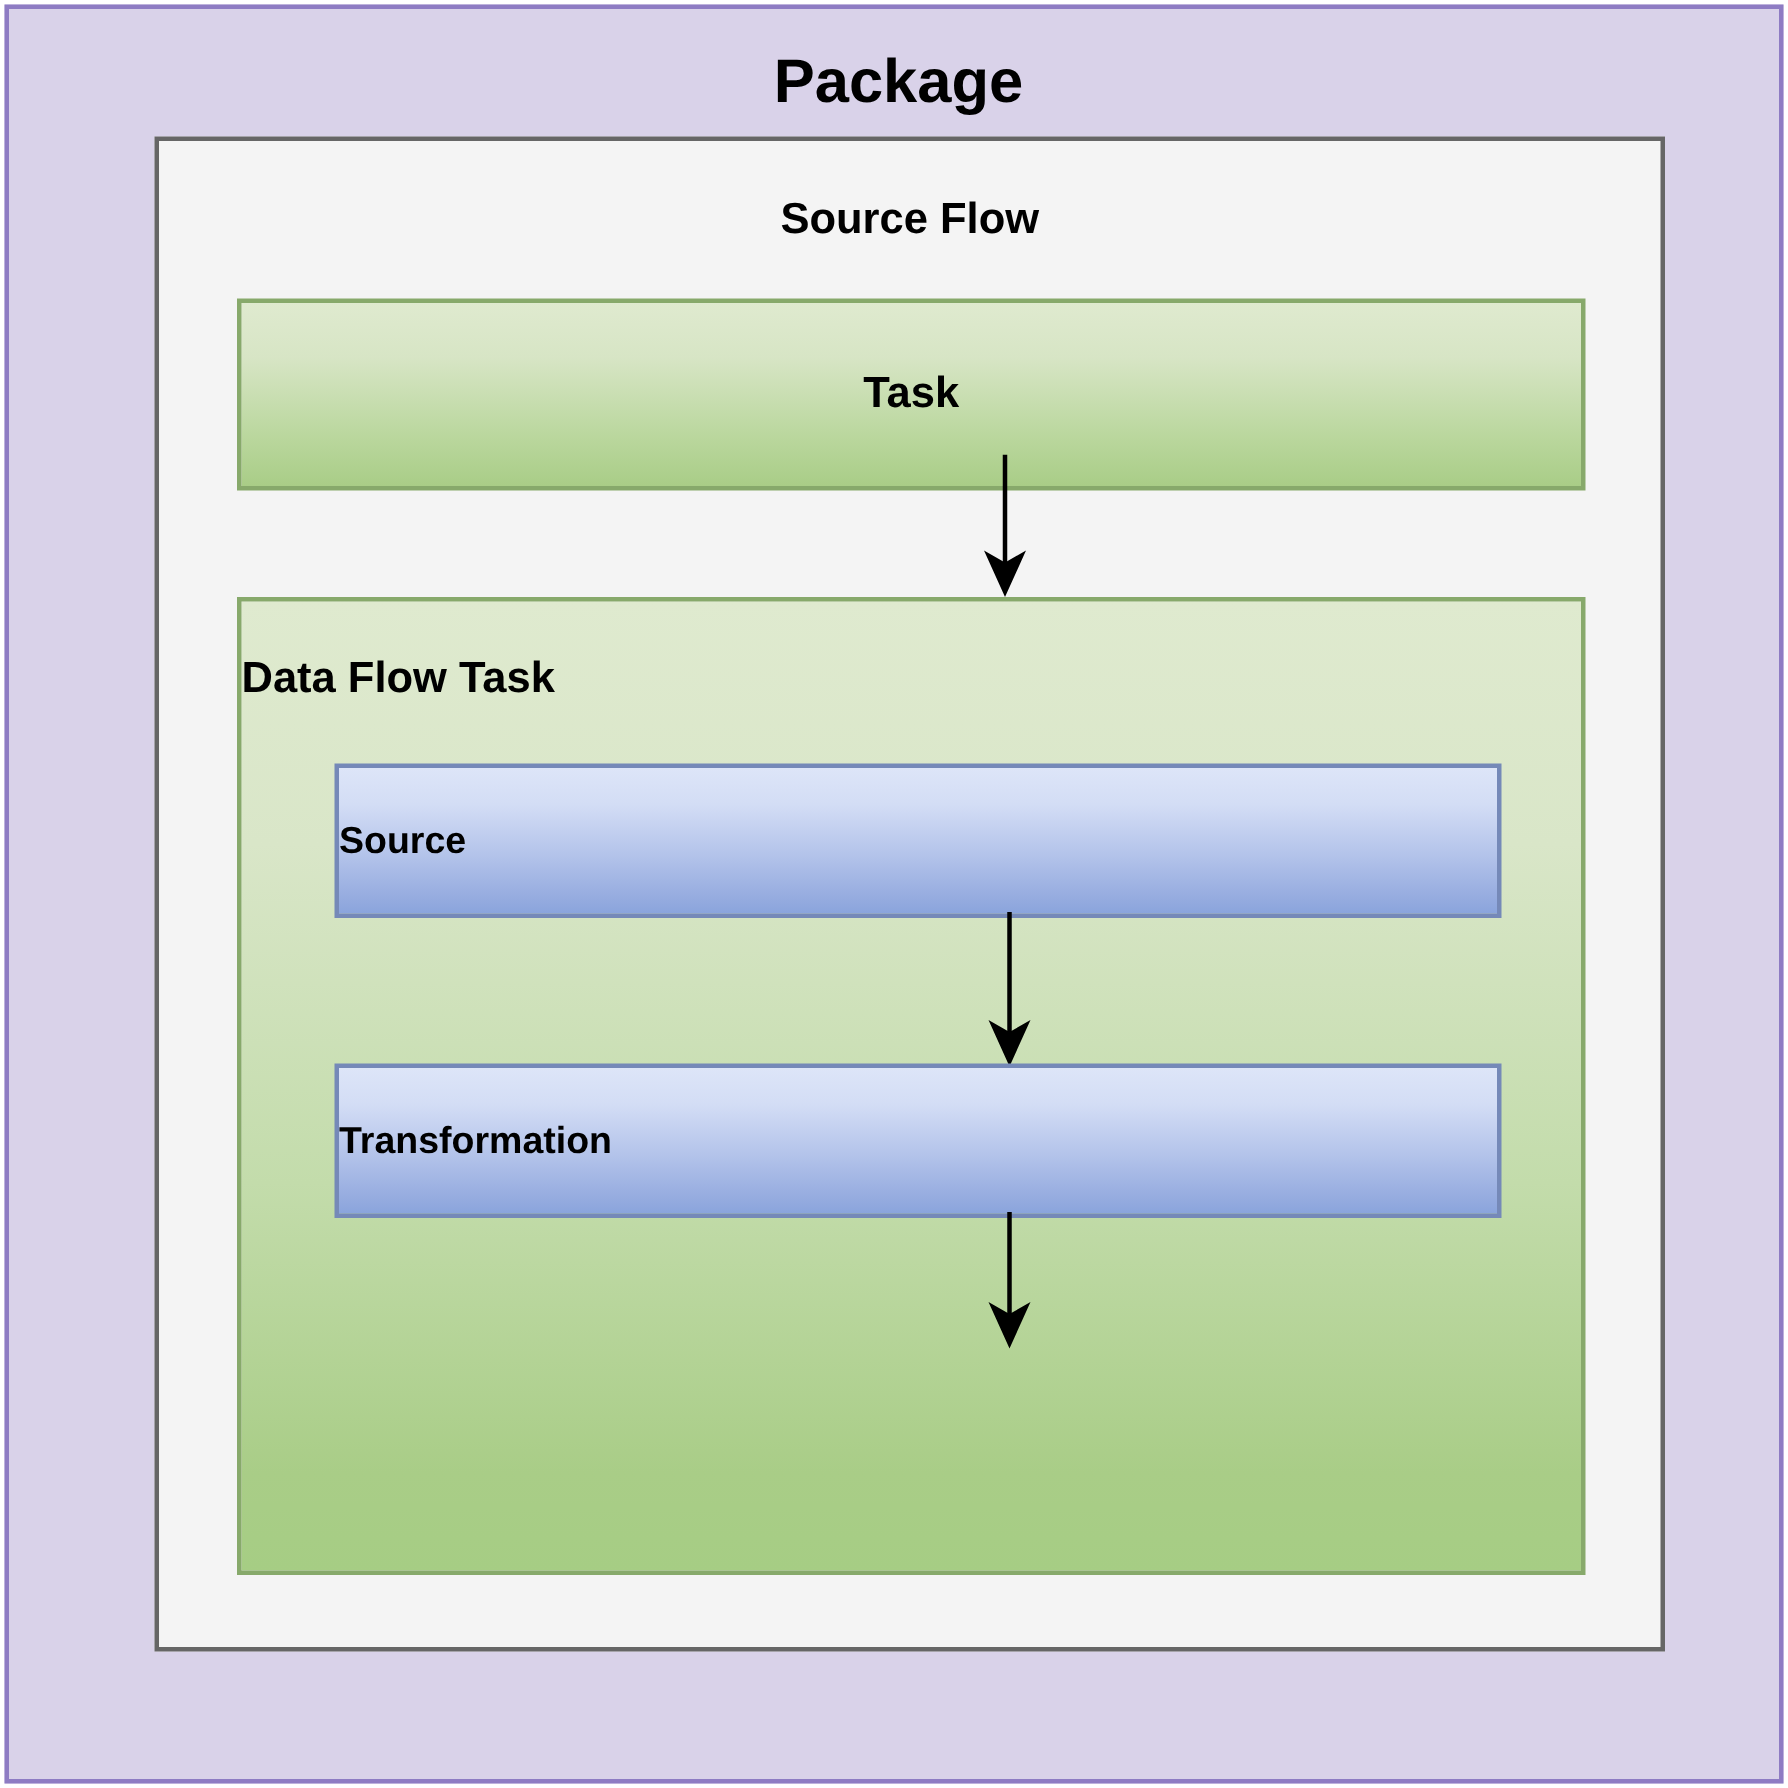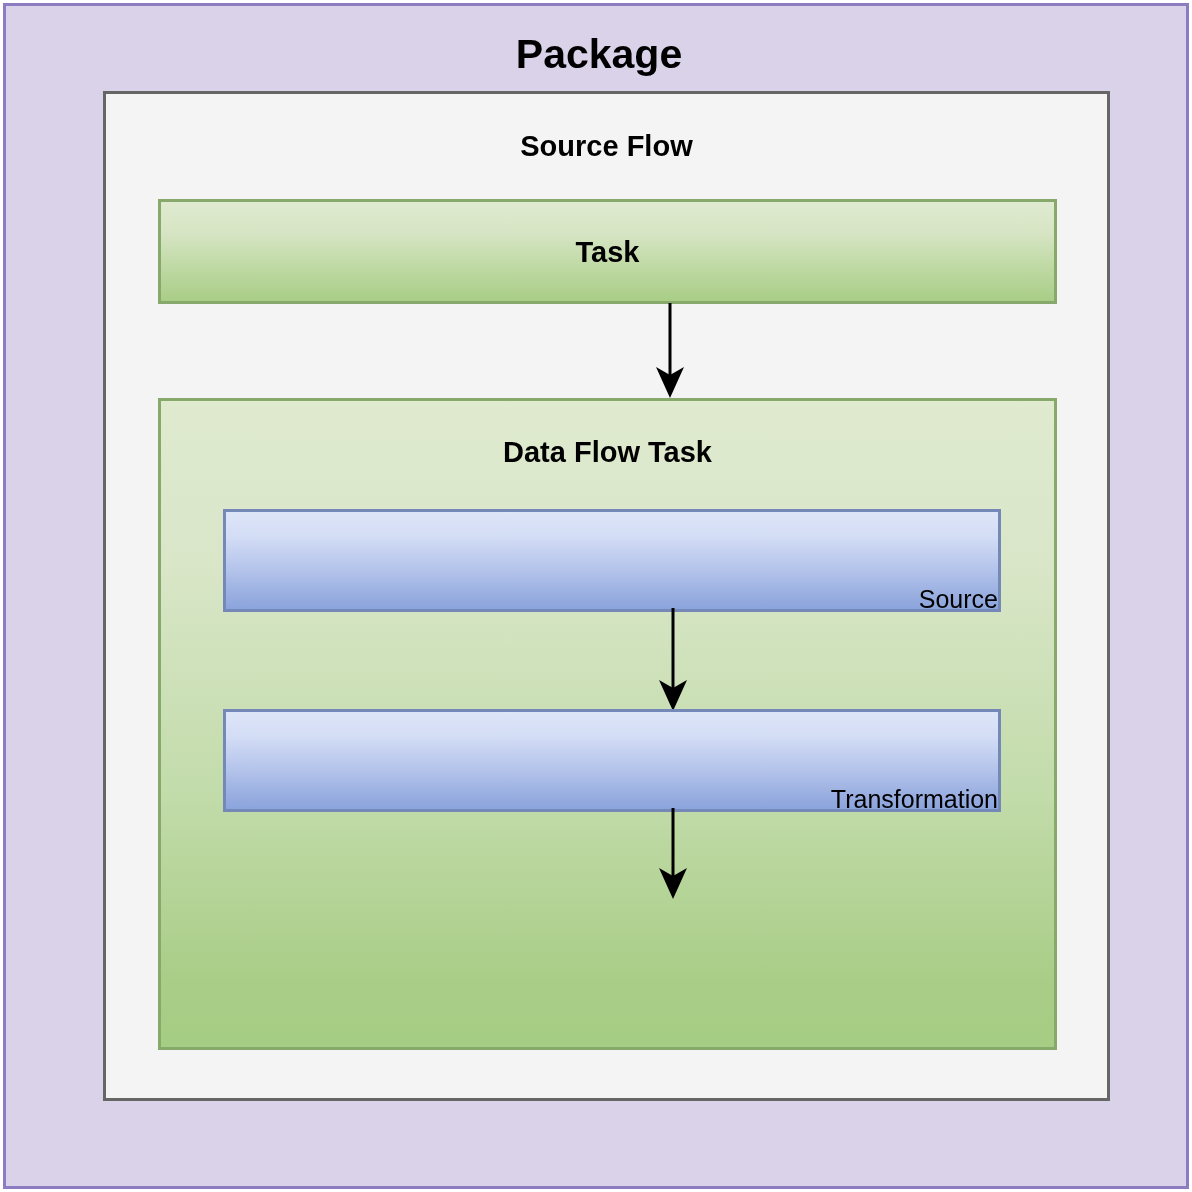--- a/index.html
+++ b/index.html
@@ -69,21 +69,21 @@
     color: #000000;
     line-height: 1;
   }
 
   
   .task-box {
     position: absolute;
     left: 52px;
     top: 105px;
     width: 899px;
-    height: 105px;
+    height: 128px;
     box-sizing: border-box;
     background: linear-gradient(to bottom, #dfeacf 0%, #d7e5c5 30%, #bcd8a0 70%, #a9cd87 100%);
     border: 3px solid #87a96b;
     padding-left: 44px;
   }
 
   .task-box-label {
     position: absolute;
     left: 0;
     right: 0;
@@ -105,21 +105,21 @@
     box-sizing: border-box;
     background: linear-gradient(to bottom, #dfeacf 0%, #d9e6c8 25%, #c3dcab 60%, #a9cd87 90%, #a6cd84 100%);
     border: 3px solid #87a96b;
   }
 
   .data-flow-task-title {
     position: absolute;
     left: 0;
     right: 0;
     top: 37px;
-    text-align: center;
+    text-align: left;
     font-size: 29px;
     font-weight: bold;
     color: #000000;
     line-height: 1;
   }
 
   
   .component-box {
     position: absolute;
     left: 62px;
@@ -133,26 +133,25 @@
   .component-box.src   { top: 108px; }
   .component-box.xform { top: 308px; }
   .component-box.dest  { top: 496px; }
 
   .component-box-label {
     position: absolute;
     left: 0;
     right: 0;
     top: 50%;
     transform: translateY(-50%);
-    text-align: right;
+    text-align: left;
     font-size: 25px;
-    font-weight: normal;
-    color: #000000;
-    line-height: 1;
-    margin-top: 38px;
+    font-weight: bold;
+    color: #000000;
+    line-height: 1;
   }
 
   
   .arrow {
     position: absolute;
     pointer-events: none;
   }
   .arrow svg { display: block; }
 </style>
 </head>

